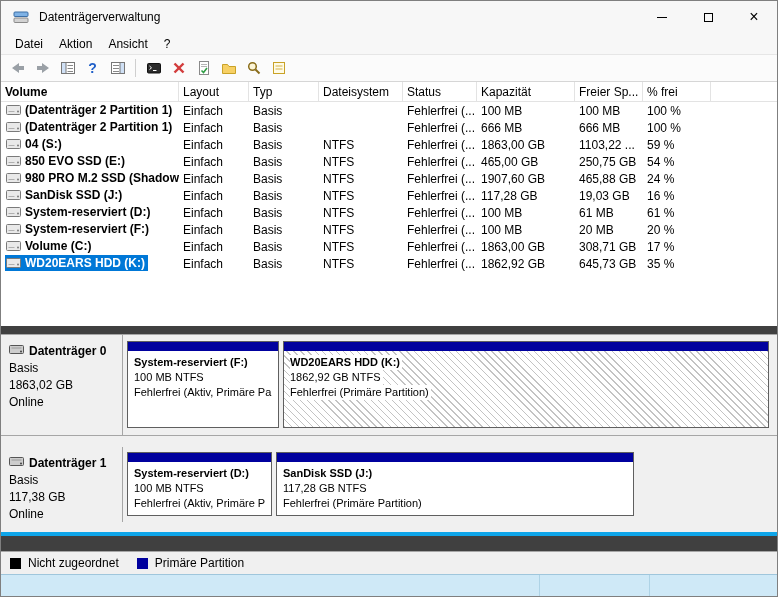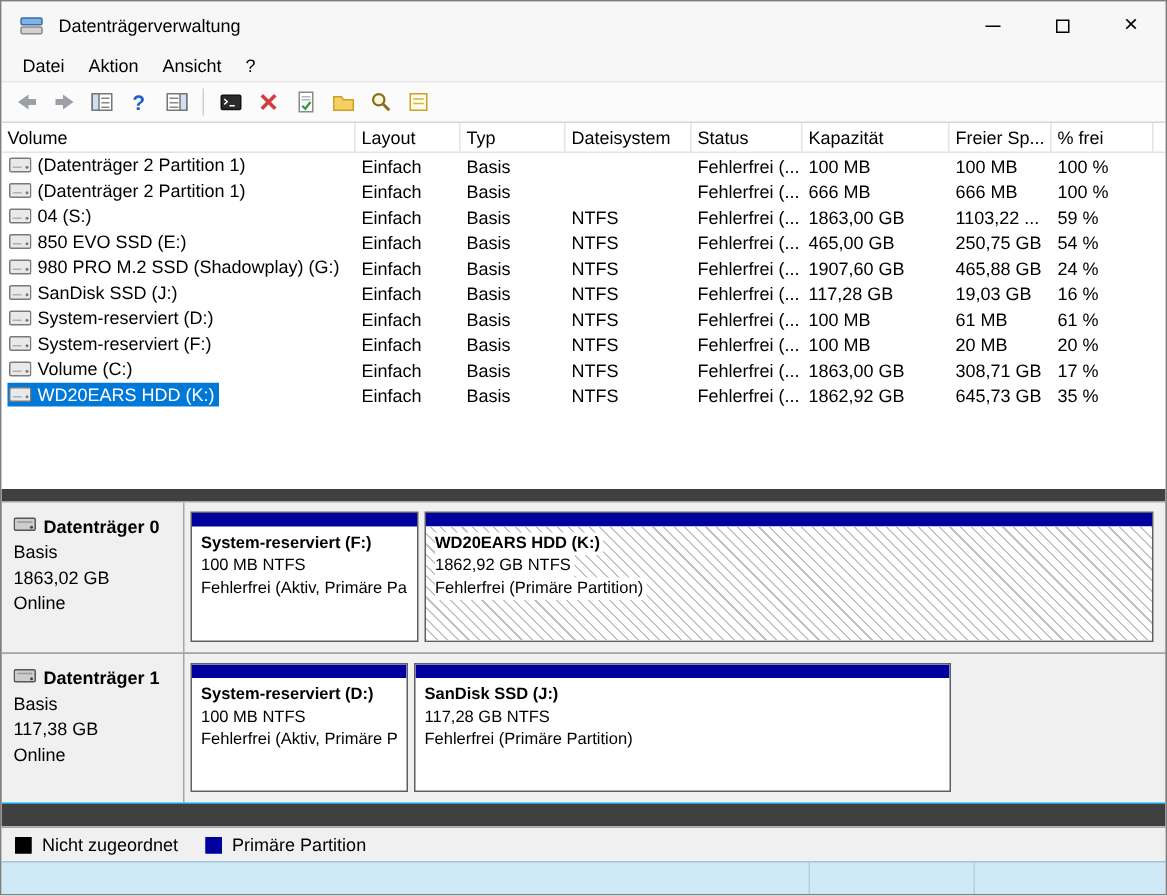--- a/index.html
+++ b/index.html
@@ -27,31 +27,31 @@
   .tool-btn { width:25px; height:23px; display:flex; align-items:center; justify-content:center; }
   .tool-sep { width:1px; height:18px; background:#cfcfcf; margin:0 5px; }
   .help-q { color:#1f5fc8; font-weight:bold; font-size:14px; }
 
   
   .listview { flex:0 0 244px; background:#fff; overflow:hidden; }
   .lv-header { display:flex; height:20px; border-bottom:1px solid #e3e3e3; }
   .lv-h { padding:3px 4px; border-right:1px solid #e3e3e3; white-space:nowrap; overflow:hidden; flex-shrink:0; }
   .lv-row { display:flex; height:17px; align-items:center; }
   .lv-c { padding:0 4px; white-space:nowrap; overflow:hidden; flex-shrink:0; }
-  .c0 { width:236px; } .c1 { width:70px; } .c2 { width:70px; } .c3 { width:84px; }
+  .c0 { width:178px;font-weight:bold; } .c1 { width:70px; } .c2 { width:70px; } .c3 { width:84px; }
   .c4 { width:74px; } .c5 { width:98px; } .c6 { width:68px; } .c7 { width:68px; }
   .cfill { flex:1; border-right:none; }
   .vol-inner { display:inline-flex; align-items:center; gap:4px; padding:1px 3px 1px 1px; }
   .vol-inner.selected { background:#0078d7; color:#fff; }
   .vol-icon { display:inline-flex; }
 
   
   .gpane { flex:1; background:#404040; padding-top:8px; overflow:hidden; }
   .disk-row { height:101px; display:flex; border-top:1px solid #a6a6a6; background:#f0f0f0; }
-  .disk-row:last-child { border-bottom:1px solid #0ea5e9; }
+  .disk-row:last-child { border-bottom:4px solid #0ea5e9;align-items:center; }
   .disk-info { flex:0 0 122px; border-right:1px solid #a6a6a6; padding:8px 6px 0 8px; }
   .disk-name { font-weight:bold; display:flex; align-items:center; gap:5px; white-space:nowrap; }
   .disk-meta { line-height:16px; margin-top:1px; }
   .disk-parts { flex:1; display:flex; padding:6px 4px 7px 4px; overflow:hidden; }
   .partition { border:1px solid #5f5f5f; background:#fff; display:flex; flex-direction:column; margin-right:4px; overflow:hidden; }
   .part-bar { flex:0 0 9px; }
   .part-body { flex:1; padding:4px 6px; overflow:hidden; font-size:11px; line-height:15px; }
   .part-title { font-weight:bold; white-space:nowrap; overflow:hidden; }
   .part-line { white-space:nowrap; overflow:hidden; }
   .partition.hatched .part-body { background-color:#fff;

